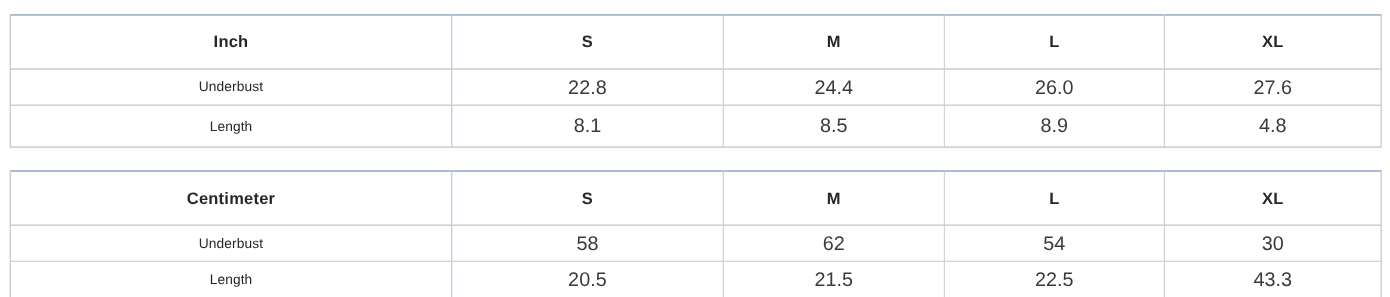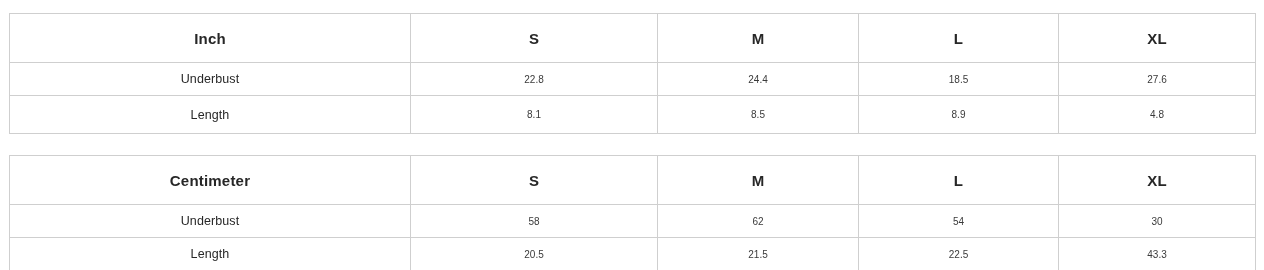--- a/index.html
+++ b/index.html
@@ -65,21 +65,21 @@
   tr.data-row th.row-label {
     height: 32px;
     font-size: 12.5px;
     font-weight: normal;
     color: #272727;
     letter-spacing: 0.1px;
   }
 
   tr.data-row td.value {
     height: 32px;
-    font-size: 10px;
+    font-size: 18px;
     font-weight: normal;
     color: #3a3a3a;
   }
 
   tr.data-row.tall th.row-label,
   tr.data-row.tall td.value {
     height: 37px;
   }
 </style>
 </head>
@@ -103,21 +103,21 @@
           <th>M</th>
           <th>L</th>
           <th>XL</th>
         </tr>
       </thead>
       <tbody>
         <tr class="data-row">
           <th class="row-label">Underbust</th>
           <td class="value">22.8</td>
           <td class="value">24.4</td>
-          <td class="value">18.5</td>
+          <td class="value">26.0</td>
           <td class="value">27.6</td>
         </tr>
         <tr class="data-row tall">
           <th class="row-label">Length</th>
           <td class="value">8.1</td>
           <td class="value">8.5</td>
           <td class="value">8.9</td>
           <td class="value">4.8</td>
         </tr>
       </tbody>

